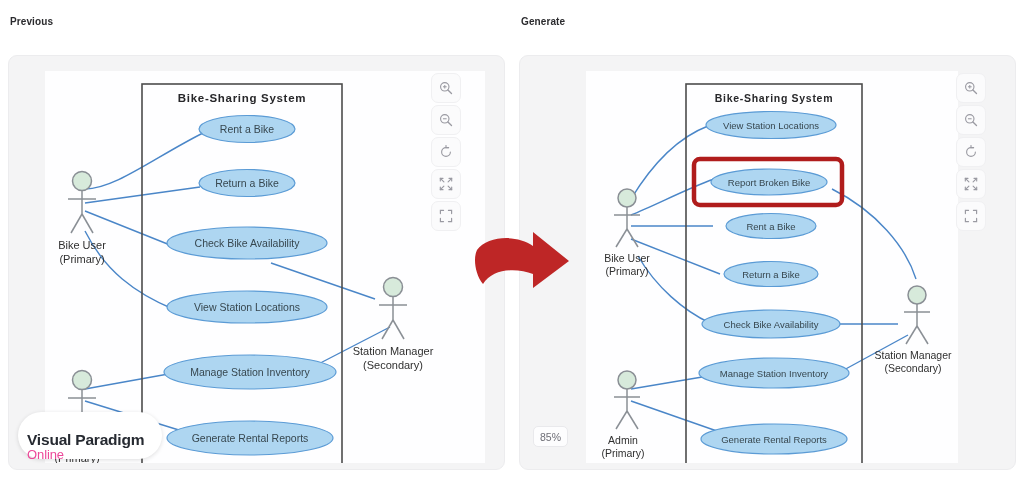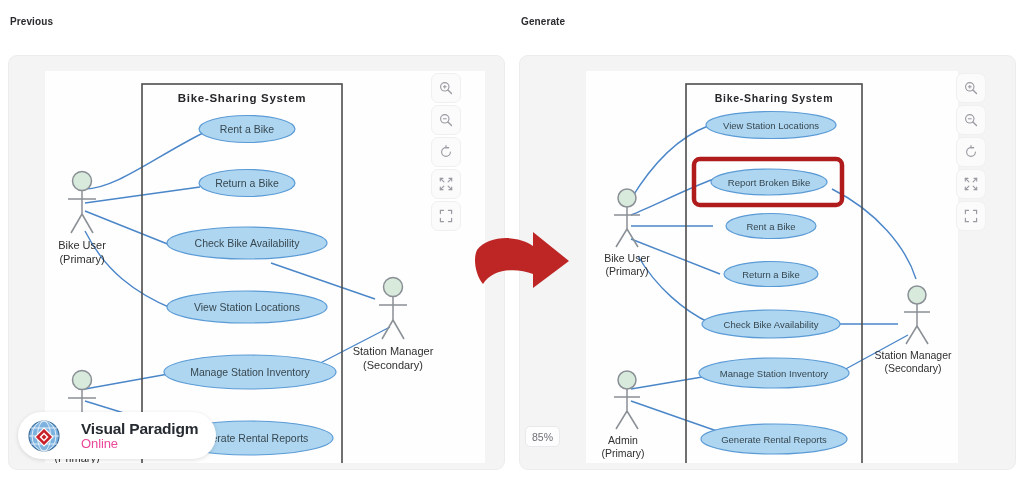--- a/index.html
+++ b/index.html
@@ -73,21 +73,21 @@
     display: flex;
     align-items: center;
     justify-content: center;
     cursor: pointer;
   }
   .tool-btn svg { display: block; }
 
   
   .zoom-badge {
     position: absolute;
-    left: 5px;
+    left: 13px;
     bottom: 22px;
     min-width: 34px;
     height: 21px;
     padding: 0 6px;
     background: #fdfdfe;
     border: 1px solid #e9e9ec;
     border-radius: 5px;
     font-size: 10.5px;
     color: #6e6e76;
     display: flex;
@@ -110,20 +110,21 @@
     left: 18px;
     top: 412px;
     height: 47px;
     padding: 0 18px 0 9px;
     background: #ffffff;
     border-radius: 24px;
     display: flex;
     align-items: center;
     gap: 20px;
     box-shadow: 0 1px 4px rgba(0,0,0,0.13);
+    flex-direction: column;
   }
   #vp-watermark .vp-text {
     display: flex;
     flex-direction: column;
     line-height: 1.02;
   }
   #vp-watermark .vp-t1 {
     font-size: 15.5px;
     font-weight: bold;
     color: #262a31;

